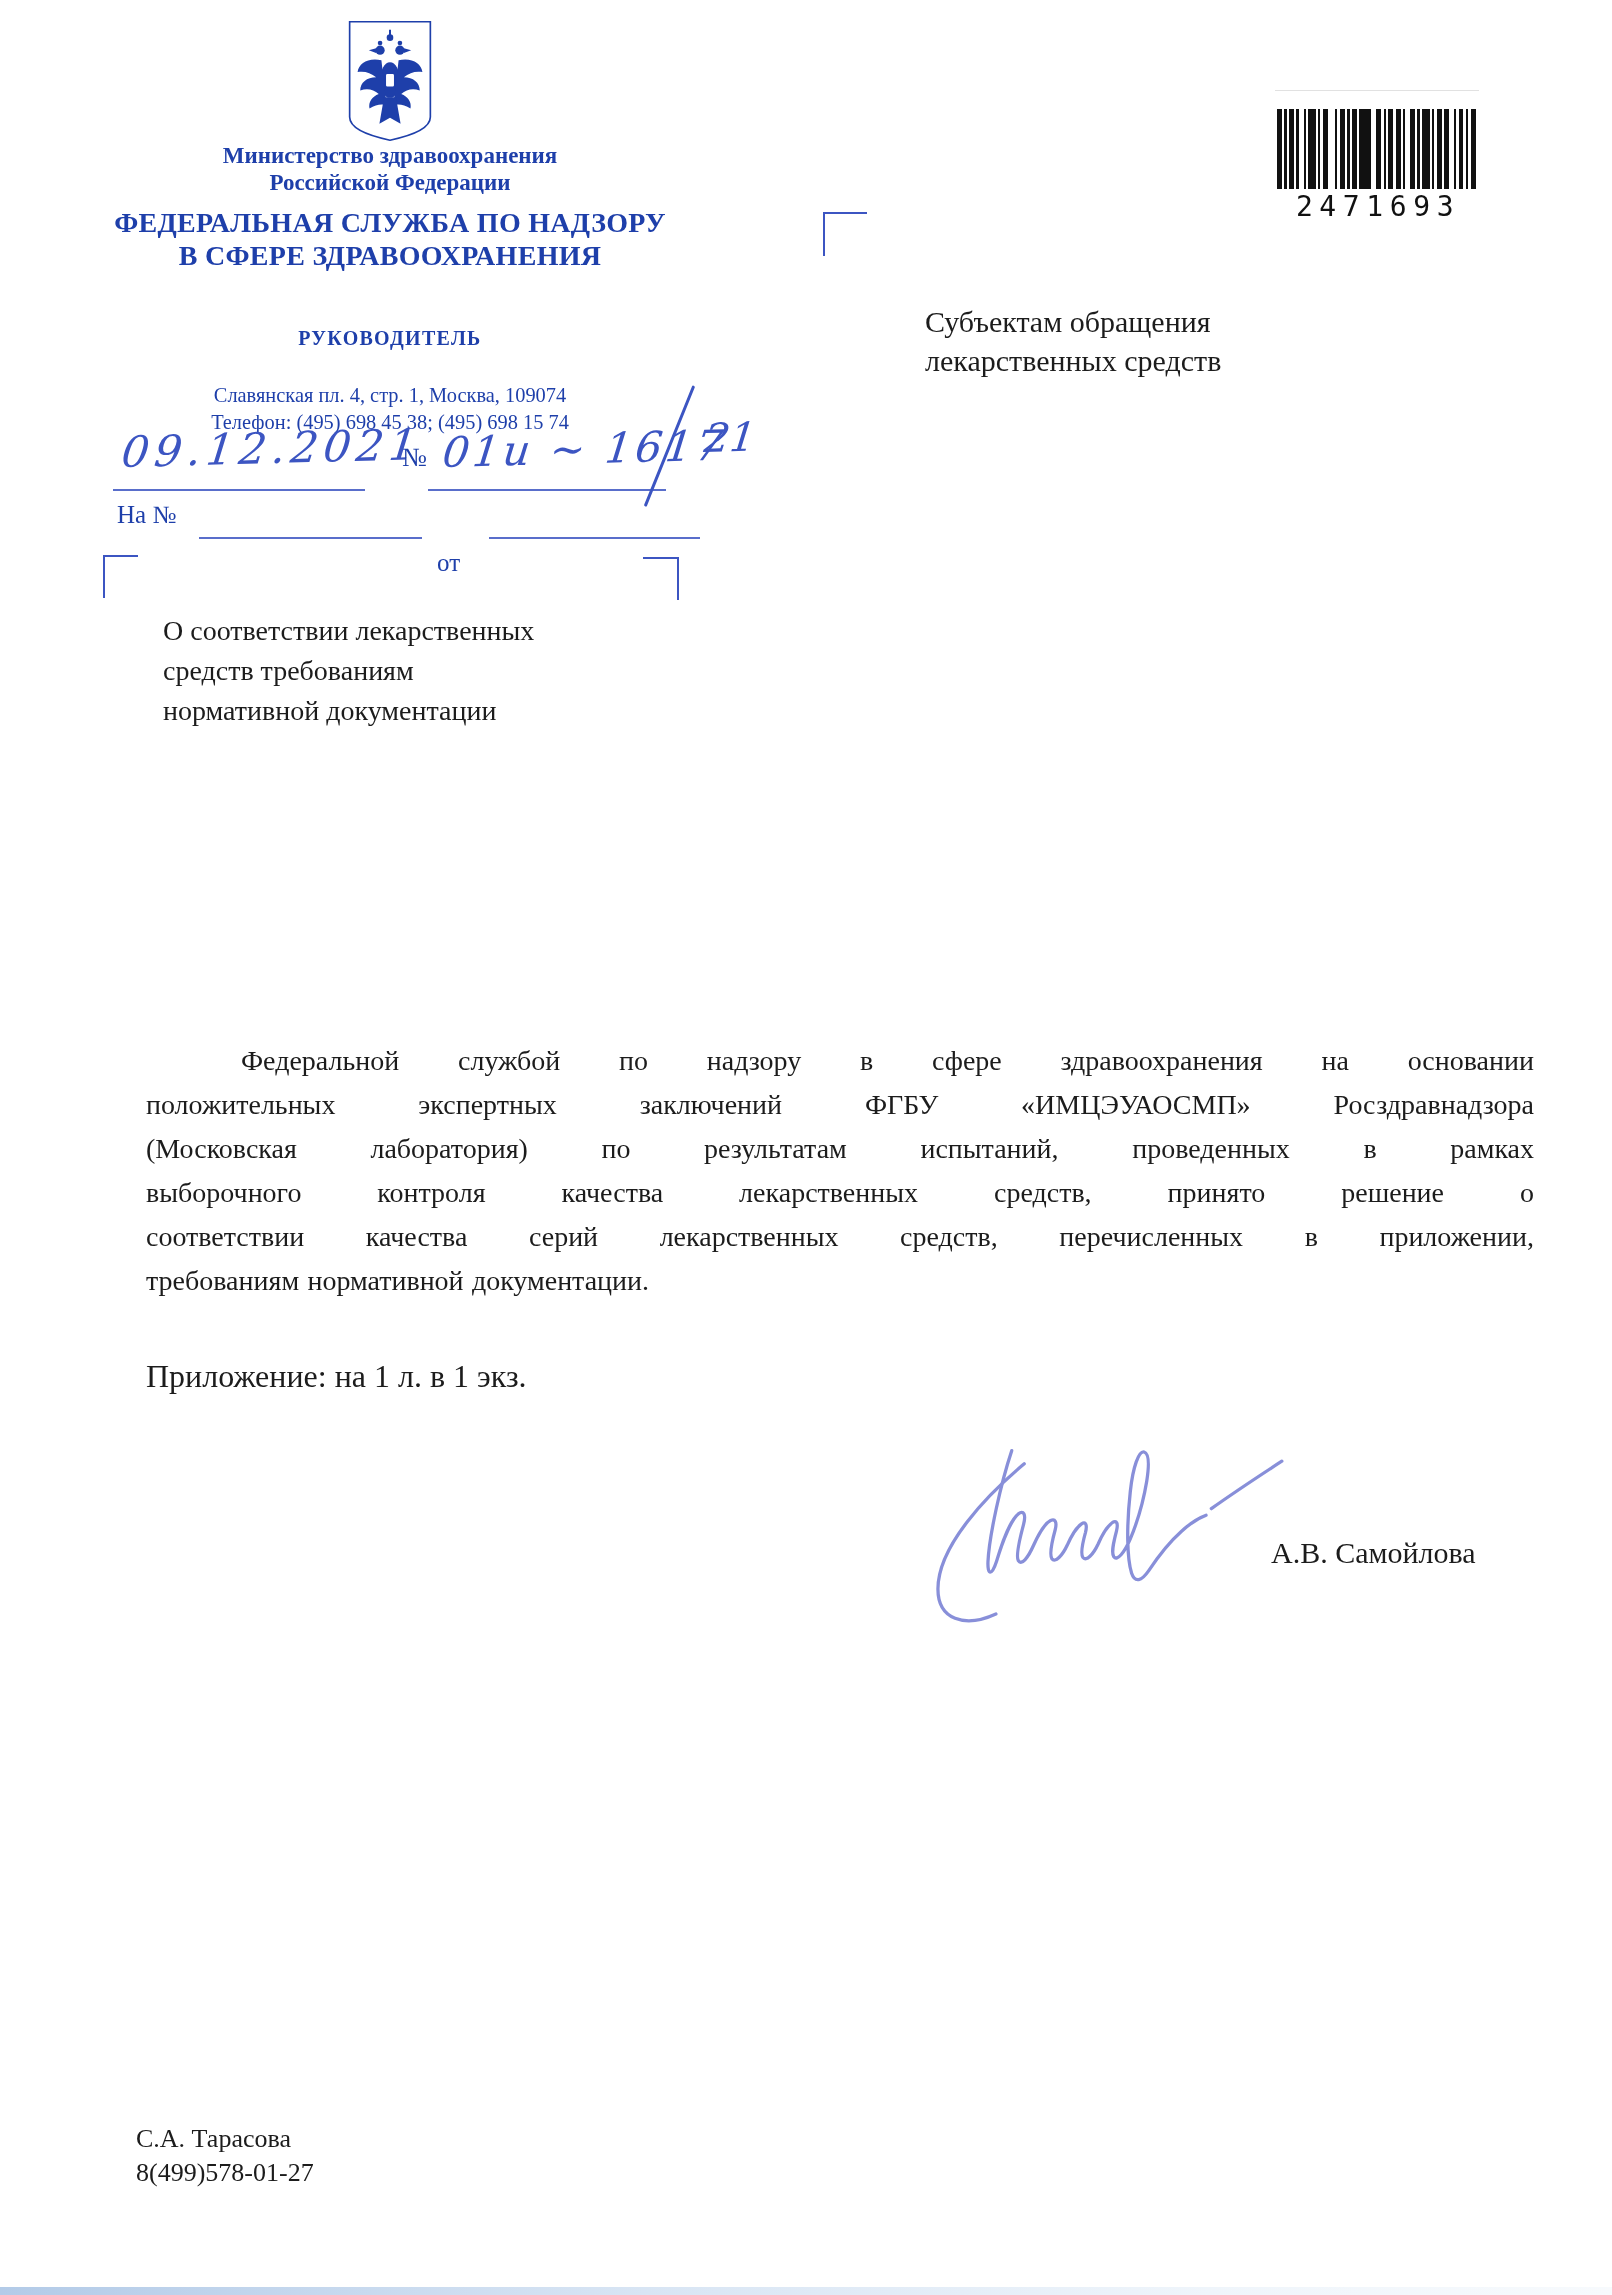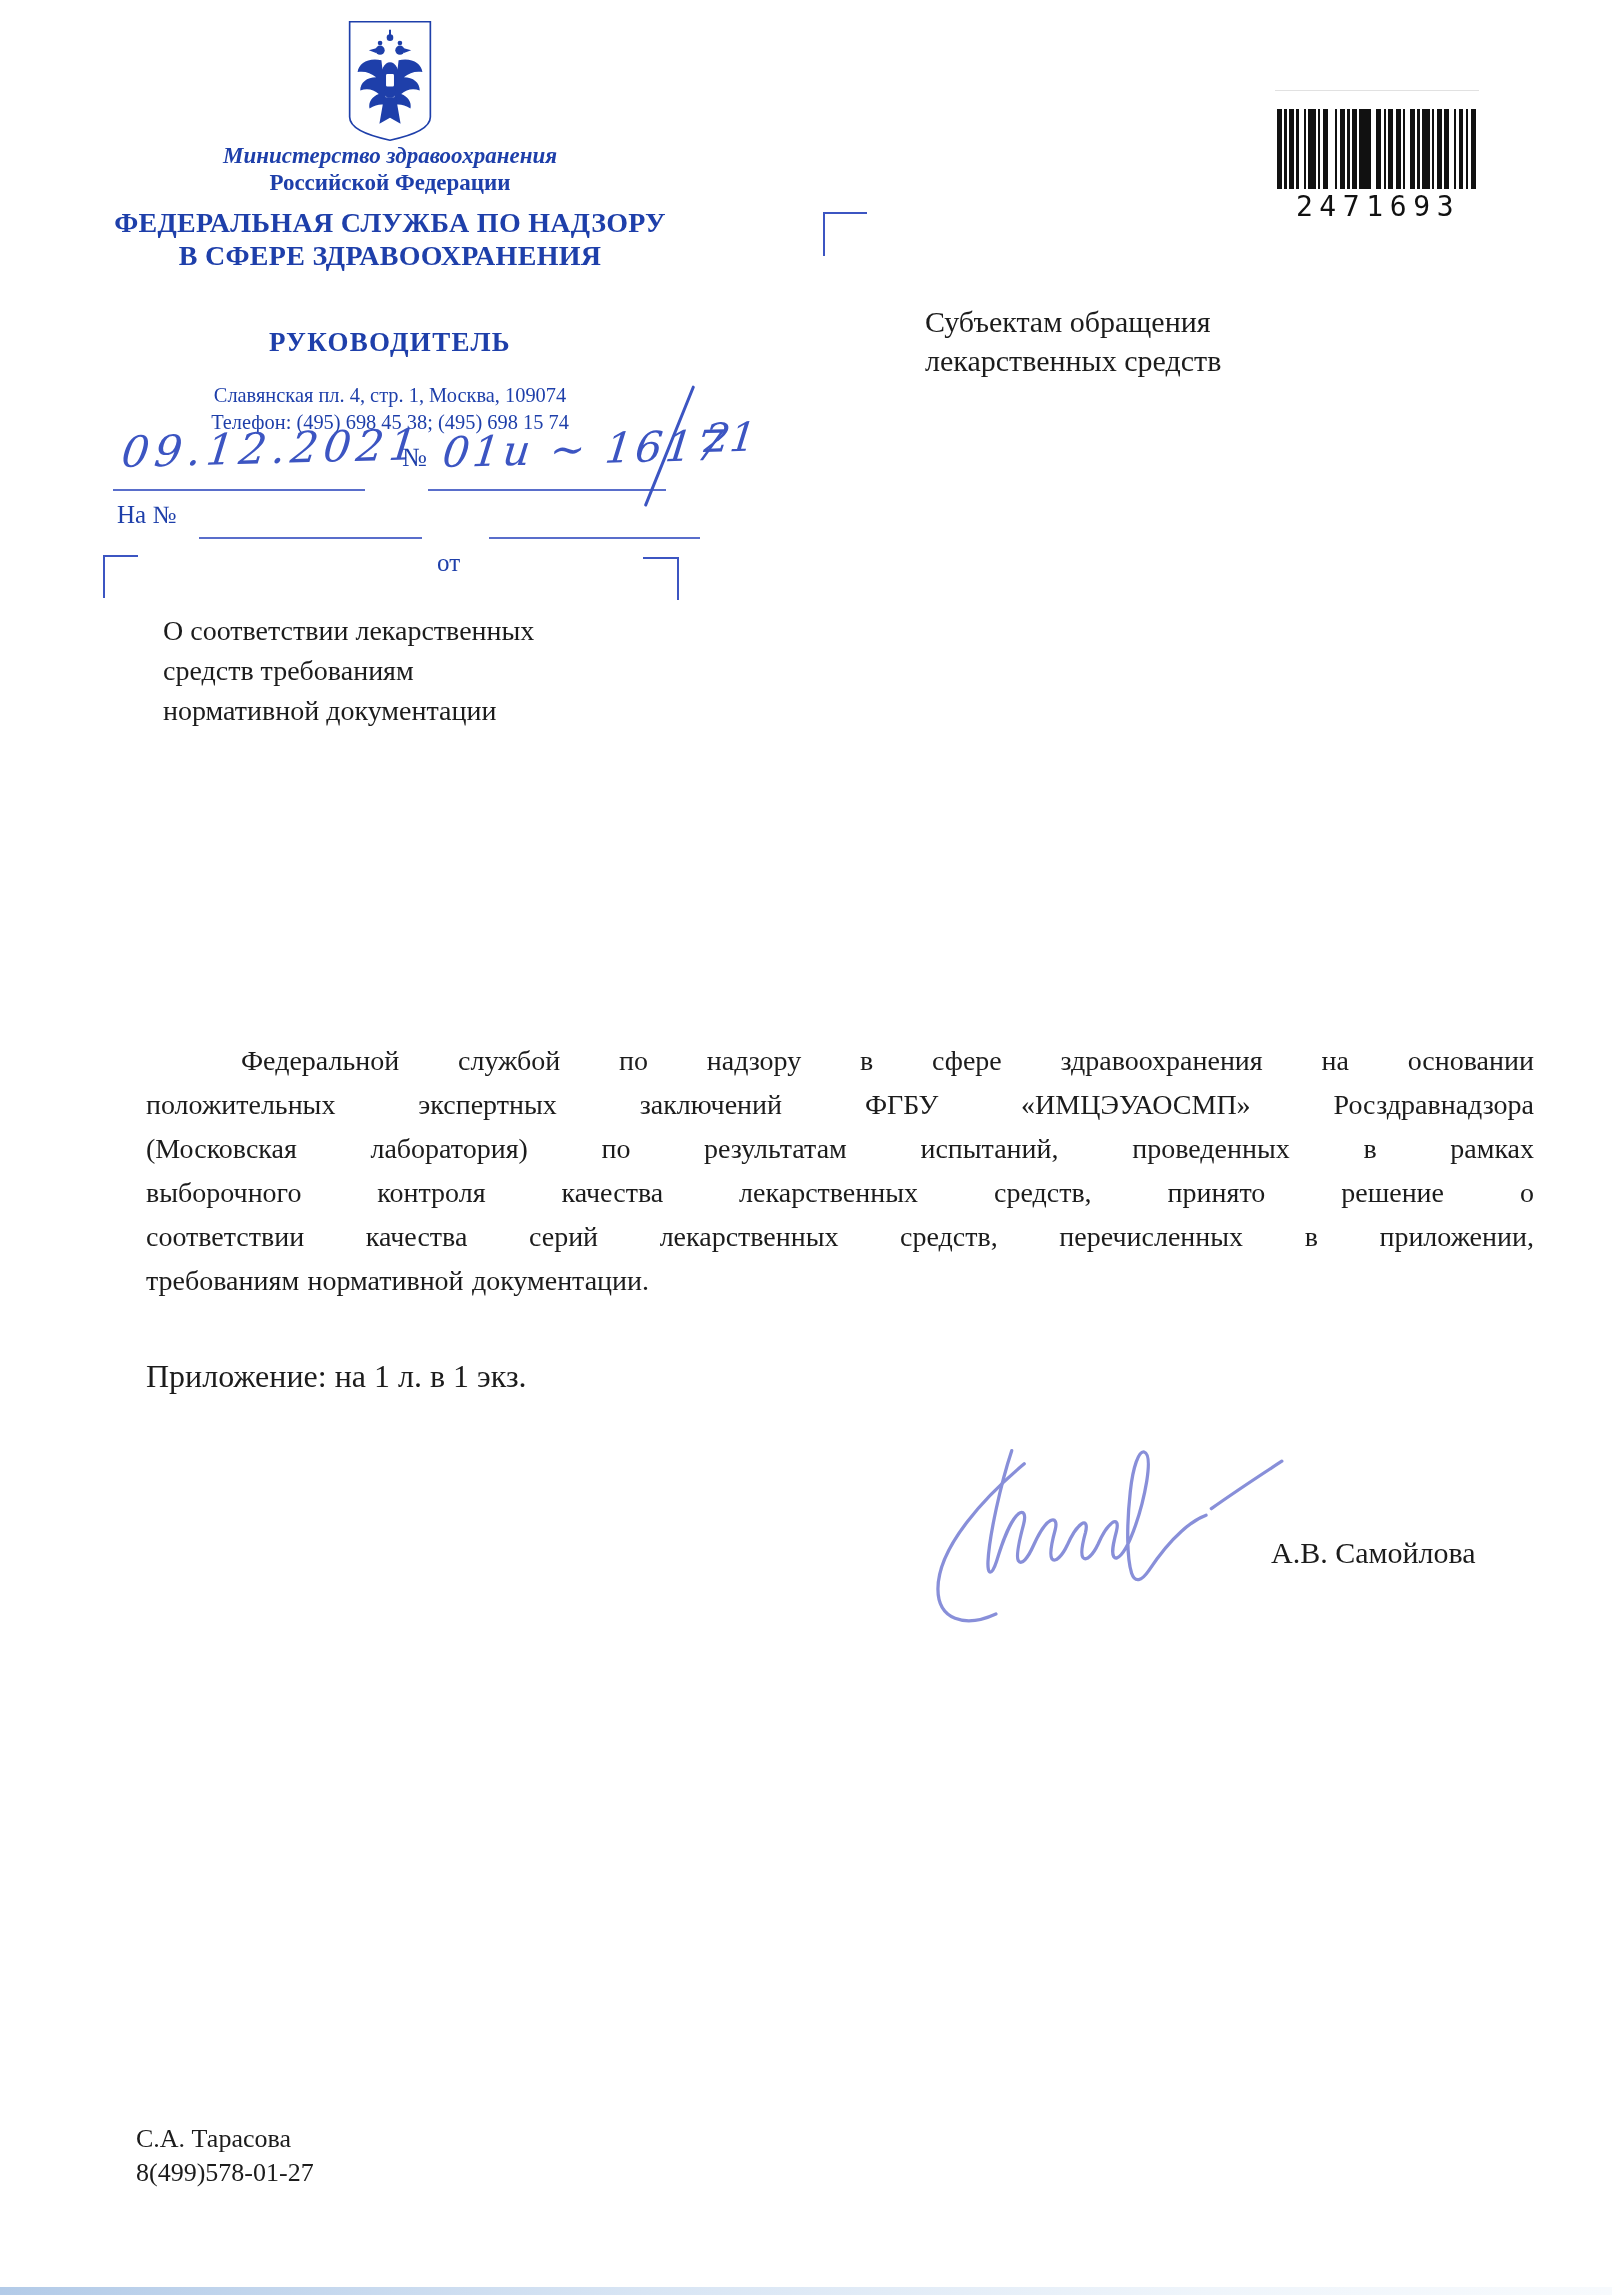--- a/index.html
+++ b/index.html
@@ -8,21 +8,21 @@
     font-family:"Liberation Serif","DejaVu Serif",serif;color:var(--text,#1c1c1c);
     overflow:hidden;
   }
   .abs{position:absolute;}
   .blue{color:var(--accent,#1e3faa);}
   
   .head-col{position:absolute;left:87px;top:0;width:606px;text-align:center;}
   .emblem{position:absolute;left:347px;top:19px;width:86px;height:124px;color:var(--accent,#1e3faa);}
   .min-line{font-weight:bold;font-size:23px;line-height:27px;}
   .svc-line{font-weight:bold;font-size:28px;line-height:34px;letter-spacing:0.3px;}
-  .ruk{font-weight:bold;font-size:27px;letter-spacing:1.3px;}
+  .ruk{font-weight:bold;font-size:20px;letter-spacing:1.3px;}
   .addr{font-size:20.4px;line-height:28px;}
   
   .hand{
     font-family:"DejaVu Serif",serif;font-style:italic;color:var(--ink,#3c55c2);
     transform:skewX(-8deg) rotate(-1.5deg);transform-origin:left bottom;white-space:nowrap;
   }
   .uline{position:absolute;height:2px;background:var(--ink,#3c55c2);opacity:.85;}
   .printed-blue{font-size:25px;color:var(--accent,#1e3faa);}
   .slash{position:absolute;width:2.6px;background:var(--ink,#3c55c2);transform:rotate(22deg);border-radius:1.3px;}
   
@@ -71,21 +71,21 @@
       <path d="M52,62 C32,58 18,66 16,80 C26,78 36,81 44,88 C30,88 20,96 20,108 C30,104 40,106 48,113 C38,117 32,125 34,135 C44,129 54,127 60,131 Z"></path>
       <path d="M78,62 C98,58 112,66 114,80 C104,78 94,81 86,88 C100,88 110,96 110,108 C100,104 90,106 82,113 C92,117 98,125 96,135 C86,129 76,127 70,131 Z"></path>
       <path d="M56,118 L49,158 L65,149 L81,158 L74,118 Z"></path>
     </g>
     <rect x="58" y="82" width="14" height="21" rx="3" fill="#ffffff" stroke="currentColor" stroke-width="2"></rect>
   </svg>
 
   <div class="head-col">
     <div class="abs-none"></div>
   </div>
-  <div class="head-col blue min-line" style="top:142px;font-style:italic;">Министерство здравоохранения</div>
+  <div class="head-col blue min-line" style="top:142px;">Министерство здравоохранения</div>
   <div class="head-col blue min-line" style="top:169px;">Российской Федерации</div>
   <div class="head-col blue svc-line" style="top:206px;">ФЕДЕРАЛЬНАЯ СЛУЖБА ПО НАДЗОРУ</div>
   <div class="head-col blue svc-line" style="top:239px;">В СФЕРЕ ЗДРАВООХРАНЕНИЯ</div>
   <div class="head-col blue ruk" style="top:327px;">РУКОВОДИТЕЛЬ</div>
   <div class="head-col blue addr" style="top:381px;">Славянская пл. 4, стр. 1, Москва, 109074</div>
   <div class="head-col blue addr" style="top:408px;">Телефон: (495) 698 45 38; (495) 698 15 74</div>
 
   <div class="abs hand" style="left:119px;top:427px;font-size:43px;letter-spacing:5.3px;">09.12.2021</div>
   <div class="uline" style="left:113px;top:489px;width:252px;"></div>
   <div class="abs printed-blue" style="left:402px;top:443px;font-size:26px;">№</div>

